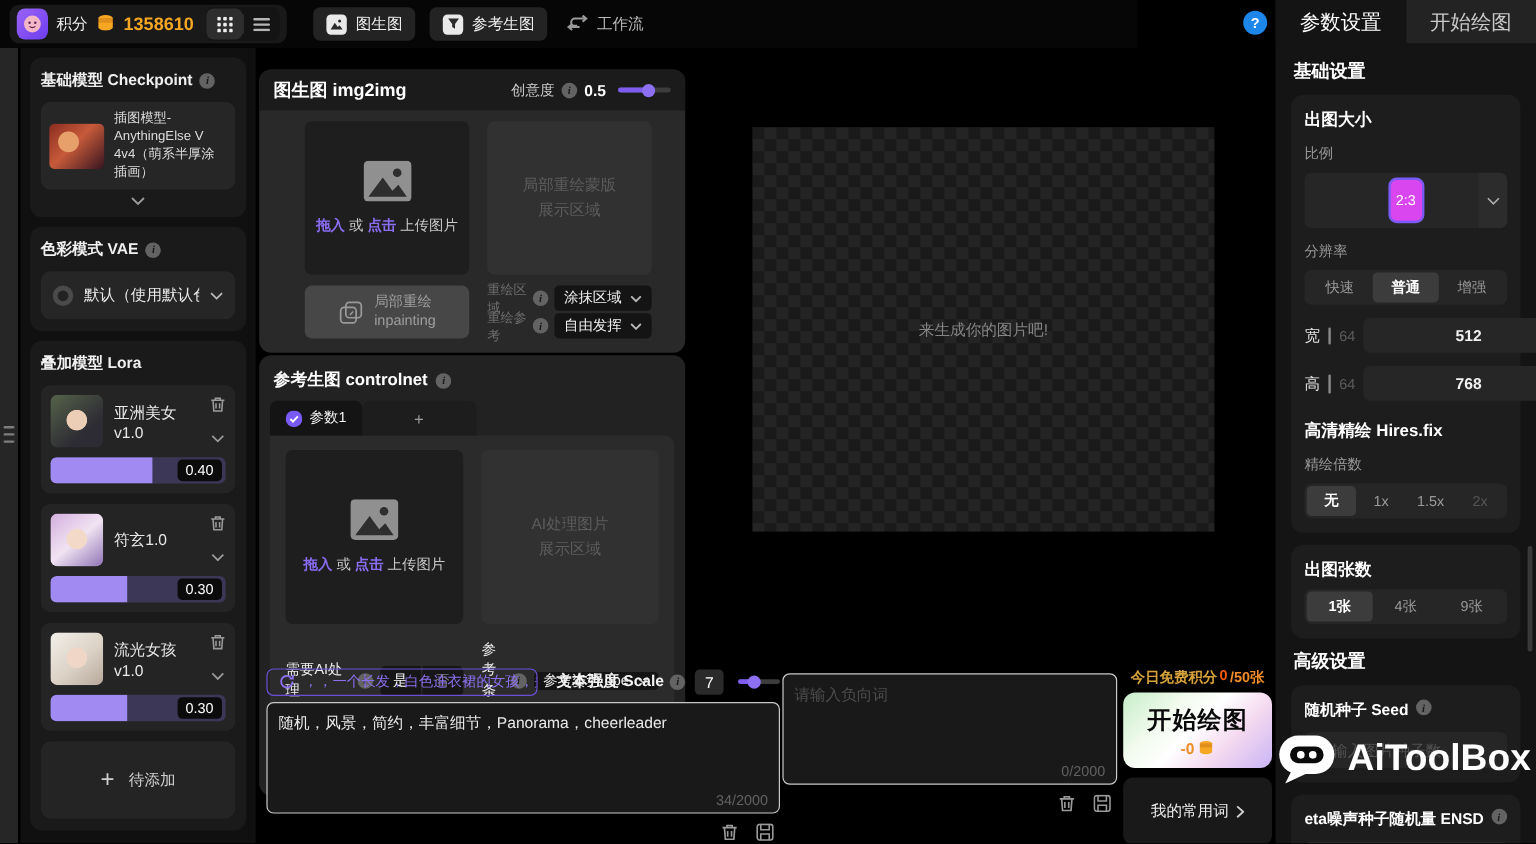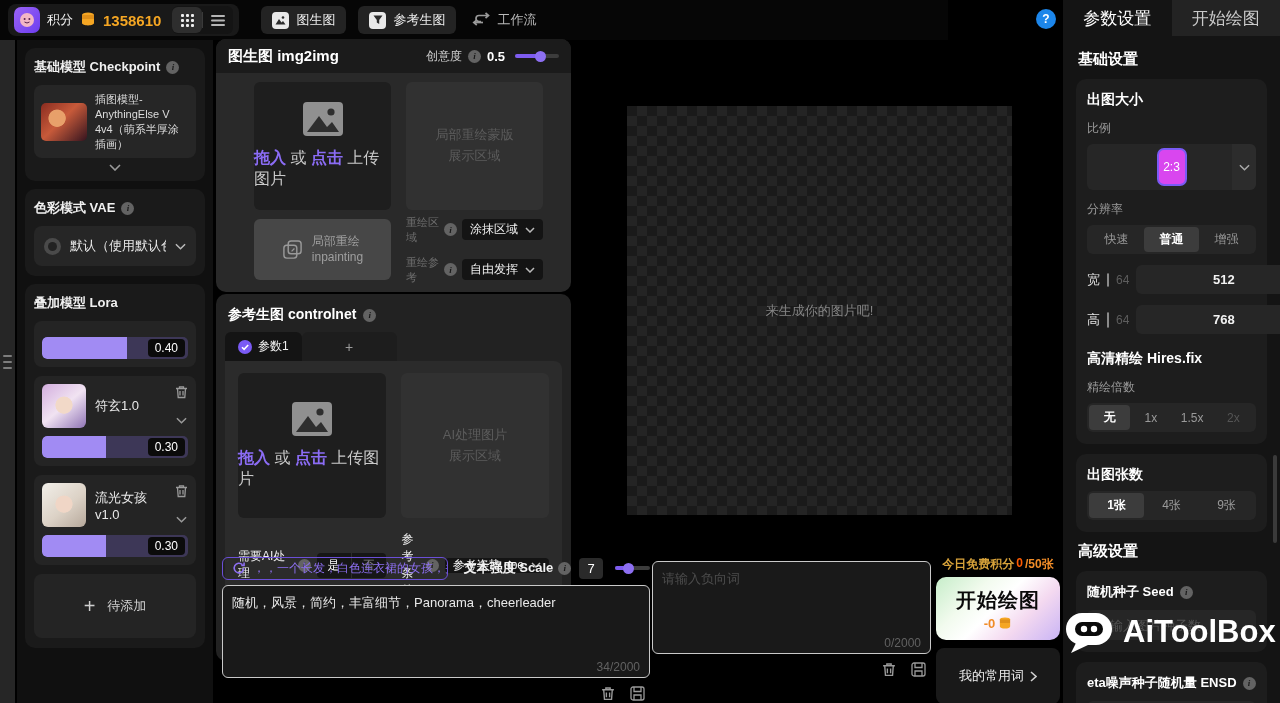--- a/index.html
+++ b/index.html
@@ -49,37 +49,37 @@
   .t-l3{background:radial-gradient(circle at 50% 48%,#f0d6c6 0 26%,transparent 28%),linear-gradient(140deg,#f2efe9,#dcd2c6 55%,#b6a89b)}
   .lname{flex:1;font-size:13px;color:#e9e9e9;display:flex;align-items:center}
   .lctrl{display:flex;flex-direction:column;align-items:center;justify-content:space-between;padding:1px 0}
   .lslider{height:22px;border-radius:5px;background:#3d3757;position:relative;overflow:hidden;margin-top:8px}
   .lfill{position:absolute;left:0;top:0;bottom:0;background:#a18bf3;border-radius:5px 0 0 5px}
   .lval{position:absolute;right:3px;top:2px;bottom:2px;background:#0b0b0b;border-radius:4px;padding:0 7px;
         font-size:12px;display:flex;align-items:center;color:#fff}
   .addcard{margin-top:9px;background:#242424;border-radius:8px;height:64px;display:flex;align-items:center;justify-content:center;gap:12px;color:#cfcfcf;font-size:13px}
   .plus{font-size:20px;color:#cfcfcf;line-height:1}
   
-  .mid{position:absolute;left:216px;top:39px;width:355px}
+  .mid{position:absolute;left:216px;top:58px;width:355px}
   .panel1{background:#292929;border-radius:10px;overflow:hidden}
   .p1head{height:34px;background:#1b1b1b;display:flex;align-items:center;padding:0 12px;gap:6px}
   .p1title{font-size:15px;font-weight:bold;flex:1}
   .p1head .lbl{color:#cfcfcf;font-size:12px}
   .mslider{width:44px;height:4px;background:#3c3c3c;border-radius:2px;position:relative;margin-left:4px}
   .mfill{position:absolute;left:0;top:0;bottom:0;background:#7e5cf0;border-radius:2px}
   .mknob{position:absolute;top:-3.5px;width:11px;height:11px;border-radius:50%;background:#8d6ff2}
   .p1body{padding:9px 28px 12px 38px}
   .upgrid{display:flex;gap:15px}
   .upbox{flex:1;height:128px;background:#1e1e1e;border-radius:6px;display:flex;flex-direction:column;align-items:center;justify-content:center;gap:12px}
-  .uptext{font-size:16px;color:#c9c9c9}
+  .uptext{font-size:12px;color:#c9c9c9}
   .uptext b{color:#8b6cf5;font-weight:bold}
   .phbox{flex:1;height:128px;background:#313131;border-radius:6px;display:flex;flex-direction:column;align-items:center;justify-content:center;
          color:#5c5c5c;font-size:13px;line-height:1.6}
   .p1row2{display:flex;gap:15px;margin-top:9px}
-  .inpbtn{flex:1;height:61px;background:#474747;border-radius:6px;display:flex;align-items:center;justify-content:center;gap:9px;color:#9f9f9f;font-size:12px;line-height:1.3}
+  .inpbtn{flex:1;height:44px;background:#474747;border-radius:6px;display:flex;align-items:center;justify-content:center;gap:9px;color:#9f9f9f;font-size:12px;line-height:1.3}
   .selcol{flex:1;display:flex;flex-direction:column;justify-content:space-between}
   .selrow{display:flex;align-items:center;gap:5px;height:21px}
   .dimlbl{color:#6d6d6d;font-size:11px;display:flex;align-items:center;gap:4px;flex:1}
   .dd{background:#141414;border-radius:4px;height:21px;display:flex;align-items:center;gap:7px;padding:0 8px;font-size:12px;color:#f0f0f0;white-space:nowrap}
   .panel2{margin-top:2px;background:#222;border-radius:10px;padding:9px 9px 12px 9px}
   .p2title{display:flex;align-items:center;gap:7px;font-size:14px;font-weight:bold;padding:3px 3px 0 3px}
   .p2tabs{display:flex;margin-top:8px}
   .ptab1{background:#141414;border-radius:6px 6px 0 0;padding:6px 13px;display:flex;align-items:center;gap:6px;font-size:12px;color:#f2f2f2}
   .ptab2{background:#1d1d1d;border-radius:6px 6px 0 0;width:95px;display:flex;align-items:center;justify-content:center;color:#9a9a9a;font-size:14px}
   .p2body{background:#2b2b2b;border-radius:0 8px 8px 8px;padding:12px 13px}
@@ -90,21 +90,21 @@
   .hlbl.dim,.dimtxt{color:#5e5e5e}
   .toggle{display:flex;background:#161616;border-radius:4px;overflow:hidden}
   .tg{padding:4px 11px;font-size:12px;color:#7d7d7d}
   .tg.on{color:#fff}
   .tg+ .tg{border-left:1px solid #2c2c2c}
   .toggle.dis .tg{color:#4f4f4f}
   .toggle.dis .tg.on{color:#6a6a6a;background:#2a2a2a}
   .valbox{background:#161616;border-radius:4px;padding:3px 9px;font-size:12px;color:#fff}
   .strslider{flex:1;height:4px;background:#565656;border-radius:2px;position:relative}
   
-  .canvas{position:absolute;left:627px;top:106px;width:385px;height:409px;
+  .canvas{position:absolute;left:627px;top:106px;width:385px;height:337px;
           background:repeating-conic-gradient(#242424 0% 25%,#1a1a1a 0% 50%);background-size:20px 20px;
           display:flex;align-items:center;justify-content:center}
   .canvashint{color:#858585;font-size:13px}
   
   .posblk{position:absolute;left:222px;top:556px;width:428px}
   .negblk{position:absolute;left:652px;top:556px;width:279px}
   .prow{display:flex;align-items:center;height:24px;gap:8px}
   .pill{display:flex;align-items:center;gap:7px;border:1px solid #6b4fd8;border-radius:6px;height:23px;padding:0 9px;
         color:#8d6ff2;font-size:12px;white-space:nowrap;overflow:hidden;max-width:233px}
   .pill.blue{border-color:#1f62d6;color:#3f86f4;max-width:100%}
@@ -146,21 +146,21 @@
   .segc.dis{color:#555}
   .dimrow{display:flex;align-items:center;gap:7px;margin-top:11px}
   .dimrow .dl{font-size:13px;color:#e2e2e2}
   .dimicon{width:16px;height:14px;border:1.5px solid #8a8a8a;border-radius:3px;background:#3a3a3a}
   .minmax{font-size:12px;color:#5d5d5d;width:30px;text-align:center}
   .diminput{flex:1;height:29px;background:#262626;border:none;border-radius:6px;color:#f2f2f2;text-align:center;
             font-family:"Liberation Sans",sans-serif;font-size:13px;font-weight:bold;outline:none}
   .rinput{margin-top:9px;width:100%;height:30px;background:#262626;border:none;border-radius:6px;color:#ddd;padding:0 10px;
           font-family:"Liberation Sans",sans-serif;font-size:13px;outline:none}
   .rinput::placeholder{color:#525252}
-  .rlblrow{display:flex;align-items:center;gap:6px;font-size:13px;font-weight:bold}
+  .rlblrow{display:flex;gap:6px;font-size:13px;font-weight:bold}
   .rscroll{position:absolute;right:3px;top:455px;width:4px;height:88px;background:#3a3a3a;border-radius:2px}
   
   .wm{position:absolute;left:1064px;top:610px;display:flex;align-items:center;gap:7px;z-index:60}
   .wmtxt{font-size:31px;font-weight:bold;color:#fff;letter-spacing:0}
 </style>
 </head>
 <body>
 
 <div id="app">
 
@@ -281,20 +281,32 @@
           </svg>
       </div>
     </div>
 
     <div class="sect">
       <div class="secttitle">
         <span>叠加模型 Lora</span>
       </div>
 
       <div class="lora">
+        <div class="lorarow">
+          <span class="lthumb t-l1"></span>
+          <span class="lname">亚洲美女v1.0</span>
+          <span class="lctrl">
+            <span><svg width="13" height="14" viewBox="0 0 13 14" fill="none" stroke="#9a9a9a" stroke-width="1.3">
+                  <path d="M1 3.5h11M4.5 3.5V1.8h4v1.7M2.5 3.5l.7 9h6.6l.7-9M5 6v4.5M8 6v4.5"></path>
+                </svg></span>
+            <span><svg width="11" height="7" viewBox="0 0 12 7">
+                  <path d="M1 1l5 5 5-5" stroke="#9a9a9a" stroke-width="1.6" fill="none"></path>
+                </svg></span>
+          </span>
+        </div>
         <div class="lslider">
           <span class="lfill" style="width:58%"></span>
           <span class="lval">0.40</span>
         </div>
       </div>
 
       <div class="lora">
         <div class="lorarow">
           <span class="lthumb t-l2"></span>
           <span class="lname">符玄1.0</span>

